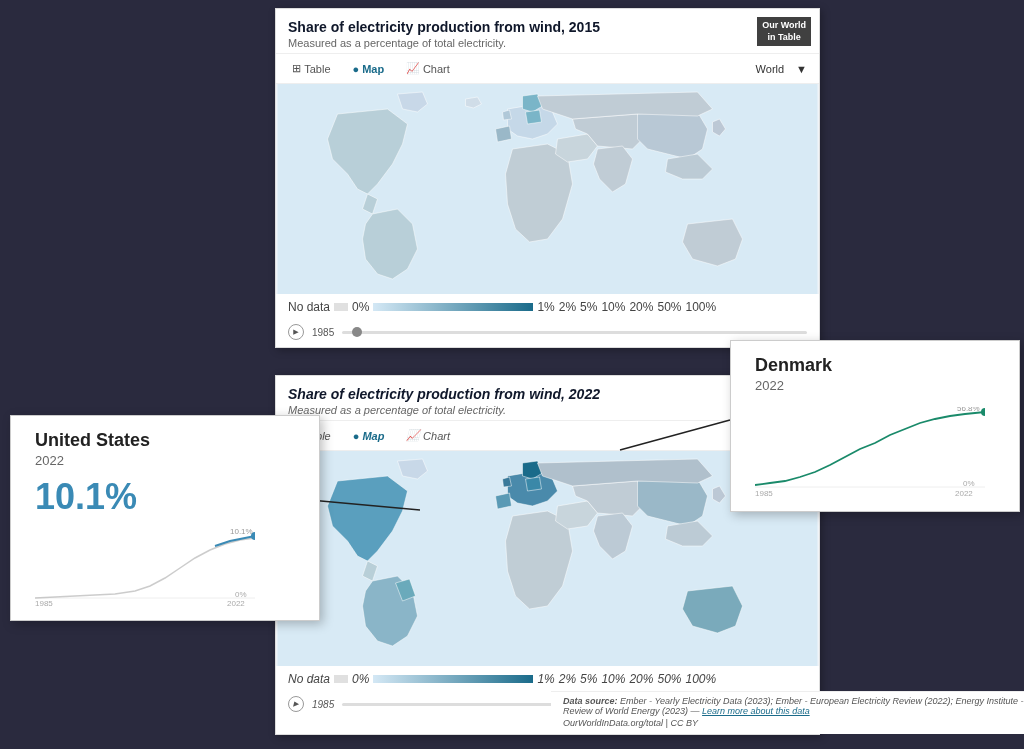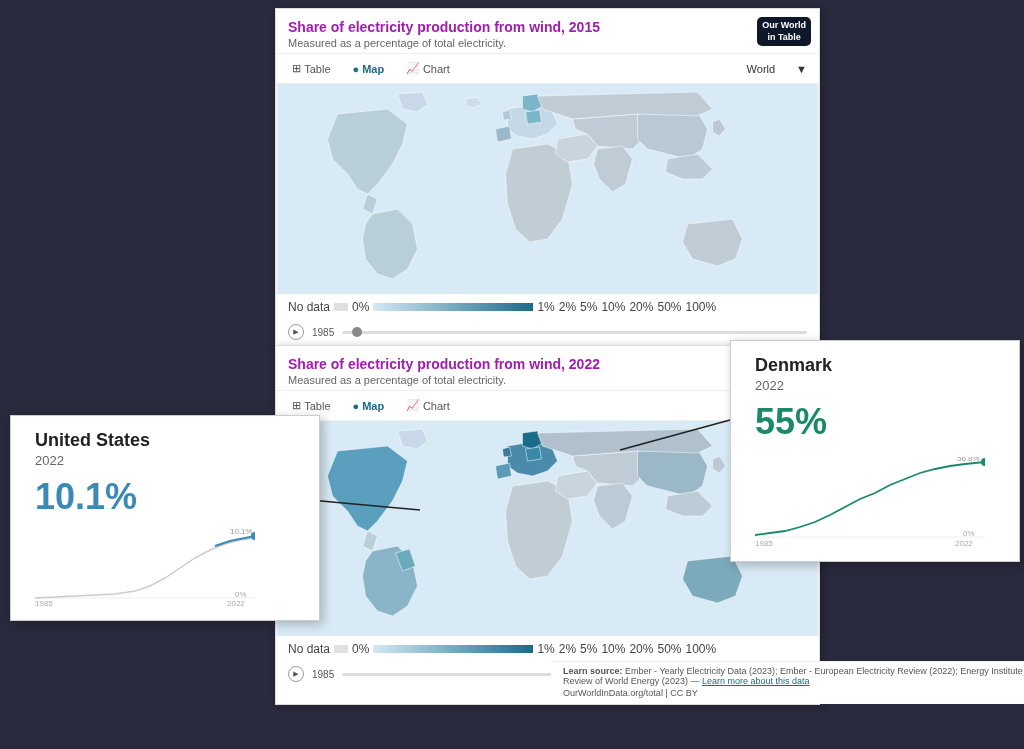--- a/index.html
+++ b/index.html
@@ -29,56 +29,57 @@
     }
 
     .chart-panel-top {
       top: 8px;
       left: 275px;
       width: 545px;
       height: 340px;
     }
 
     .chart-panel-bottom {
-      top: 345px;
+      top: 375px;
       left: 275px;
       width: 545px;
       height: 360px;
+      font-style: italic;
     }
 
     .panel-header {
       padding: 10px 12px 4px;
       border-bottom: 1px solid #eee;
       position: relative;
     }
 
     .panel-title {
       font-size: 14px;
       font-weight: 700;
-      color: #a21caf;
+      color: #0f172a;
     }
 
     .panel-subtitle {
       font-size: 11px;
       color: #666;
       margin-top: 2px;
     }
 
     .owid-badge {
       position: absolute;
       top: 8px;
       right: 8px;
-      background: #0f172a;
+      background: #404040;
       color: white;
       font-size: 9px;
       font-weight: bold;
       padding: 3px 5px;
       line-height: 1.3;
       text-align: center;
-      border-radius: 5px;
+      border-radius: 0;
     }
 
     .panel-controls {
       display: flex;
       align-items: center;
       padding: 6px 12px;
       gap: 14px;
       border-bottom: 1px solid #eee;
     }
 
@@ -97,21 +98,21 @@
       color: #1a6b8a;
       font-weight: bold;
     }
 
     .world-dropdown {
       margin-left: auto;
       font-size: 11px;
       color: #333;
       display: flex;
       align-items: center;
-      gap: 21px;
+      gap: 12px;
     }
 
     
     .map-area {
       position: relative;
       height: 240px;
       background: #f0f4f8;
       overflow: hidden;
     }
 
@@ -459,21 +460,21 @@
     <div class="timeline-area">
       <div class="play-btn">▶</div>
       <span class="year-label">1985</span>
       <div class="timeline-bar">
         <div class="timeline-handle" style="left: 96%;"></div>
       </div>
       <span class="year-label">2022</span>
     </div>
 
     <div class="data-source">
-      <strong>Learn source:</strong>
+      <strong>Data source:</strong>
       <span>Ember - Yearly Electricity Data (2023); Ember - European Electricity Review (2022); Energy Institute - Statistical Review of World Energy (2023) —</span>
       <a href="#">Learn more about this data</a>
       <div style="margin-top:2px; display:flex; justify-content:space-between; align-items:center;">
         <span>OurWorldInData.org/total | CC BY</span>
 
       </div>
     </div>
   </div>
 
   <div class="popup-card popup-card-us">
@@ -497,21 +498,20 @@
         <text x="192" y="80" font-size="8" fill="#aaa">2022</text>
 
         <text x="200" y="71" font-size="8" fill="#aaa">0%</text>
       </svg>
     </div>
   </div>
 
   <div class="popup-card popup-card-dk">
     <div class="popup-country">Denmark</div>
     <div class="popup-year">2022</div>
-    <div class="popup-value">55%</div>
     <div style="position:relative; width:230px; height:90px;margin-top:14px;">
       <svg width="230" height="90" viewBox="0 0 230 90">
 
         <line x1="0" y1="80" x2="230" y2="80" stroke="#eee" stroke-width="1"></line>
 
         <polyline points="0,78 15,76 30,74 45,70 60,65 75,58 90,50 105,42 120,36 135,28 150,22 165,16 180,12 195,9 210,7 230,5" fill="none" stroke="#1a8a6a" stroke-width="1.8"></polyline>
 
         <circle cx="230" cy="5" r="4" fill="#1a8a6a"></circle>
 
         <text x="202" y="4" font-size="8" fill="#999">56.8%</text>

